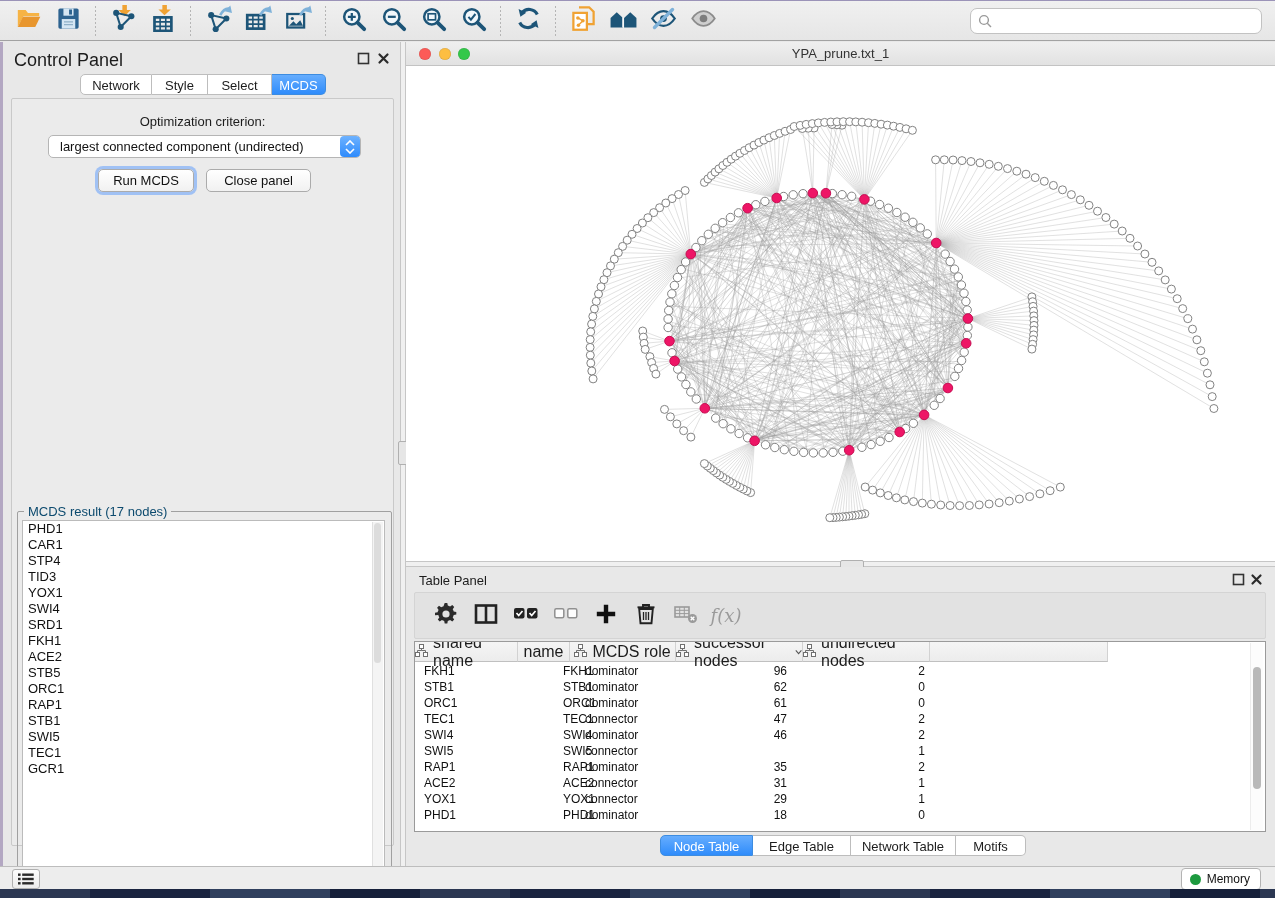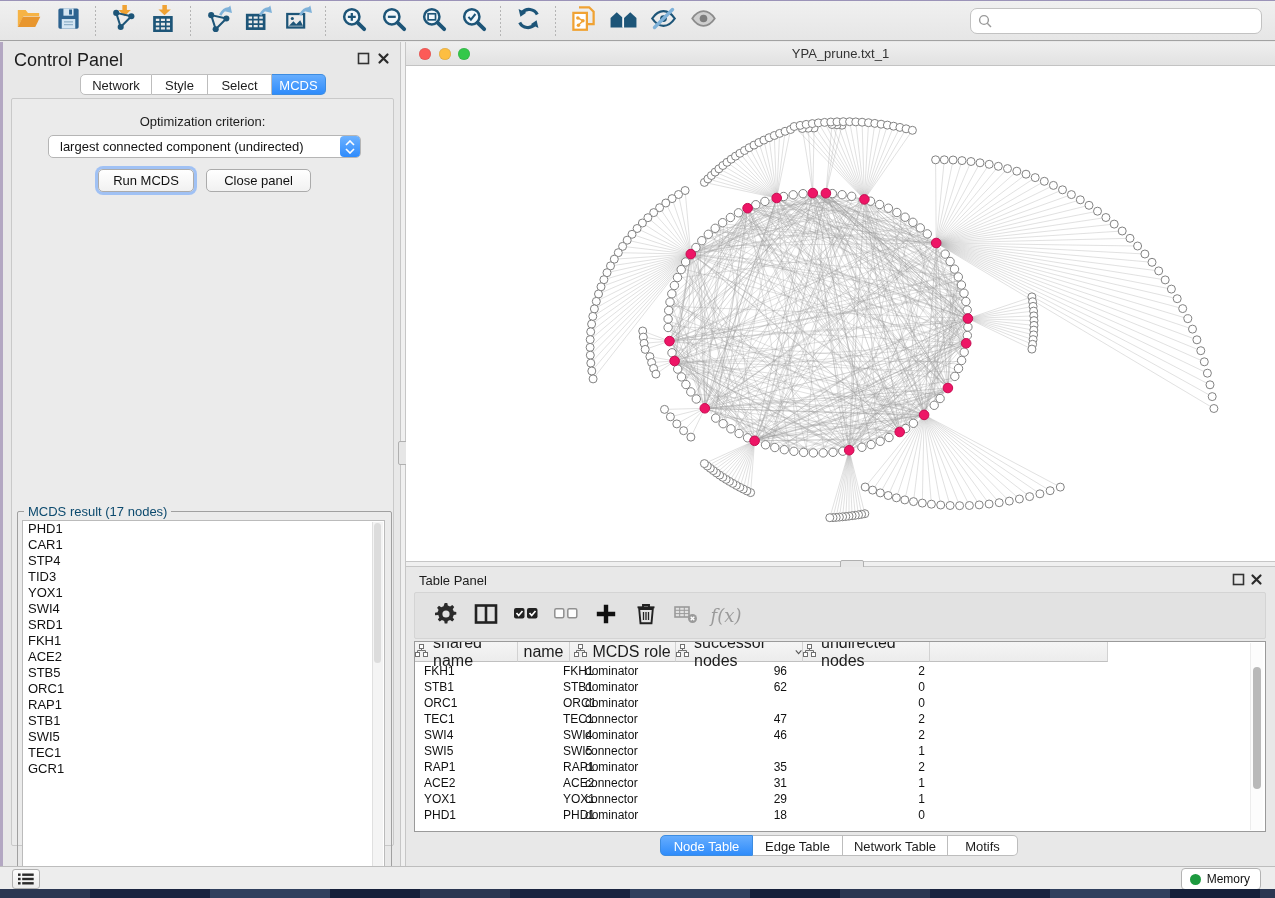--- a/index.html
+++ b/index.html
@@ -1326,20 +1326,21 @@
             <div class="td" style="left: 9px;">STB1</div>
             <div class="td" style="left: 148px;">STB1</div>
             <div class="td" style="left: 170px;">dominator</div>
             <div class="td" style="left: 0px; width: 372px; text-align: right;">62</div>
             <div class="td" style="left: 0px; width: 510px; text-align: right;">0</div>
           </div>
           <div class="tr">
             <div class="td" style="left: 9px;">ORC1</div>
             <div class="td" style="left: 148px;">ORC1</div>
             <div class="td" style="left: 170px;">dominator</div>
+            <div class="td" style="left: 0px; width: 372px; text-align: right;">61</div>
             <div class="td" style="left: 0px; width: 510px; text-align: right;">0</div>
           </div>
           <div class="tr">
             <div class="td" style="left: 9px;">TEC1</div>
             <div class="td" style="left: 148px;">TEC1</div>
             <div class="td" style="left: 170px;">connector</div>
             <div class="td" style="left: 0px; width: 372px; text-align: right;">47</div>
             <div class="td" style="left: 0px; width: 510px; text-align: right;">2</div>
           </div>
           <div class="tr">
@@ -1383,21 +1384,21 @@
             <div class="td" style="left: 0px; width: 372px; text-align: right;">18</div>
             <div class="td" style="left: 0px; width: 510px; text-align: right;">0</div>
           </div>
         </div>
       <div id="tbl-scroll">
           <div id="tbl-thumb"></div>
         </div>
     </div>
     <div id="tp-tabs">
         <div class="seg-tab active" style="width: 93px;">Node Table</div>
-        <div class="seg-tab" style="width: 90px;">Edge Table</div>
+        <div class="seg-tab" style="width: 98px;">Edge Table</div>
         <div class="seg-tab" style="width: 105px;">Network Table</div>
         <div class="seg-tab" style="width: 70px;">Motifs</div>
       </div>
   </div>
 
   <div id="status-bar">
     <div id="list-btn">
       <svg width="16" height="12" viewBox="0 0 16 12">
         <rect x="0" y="0.5" width="2.6" height="2.4" fill="#2b2b2b"></rect>
           <rect x="4.2" y="0.5" width="11.5" height="2.4" fill="#2b2b2b"></rect>

